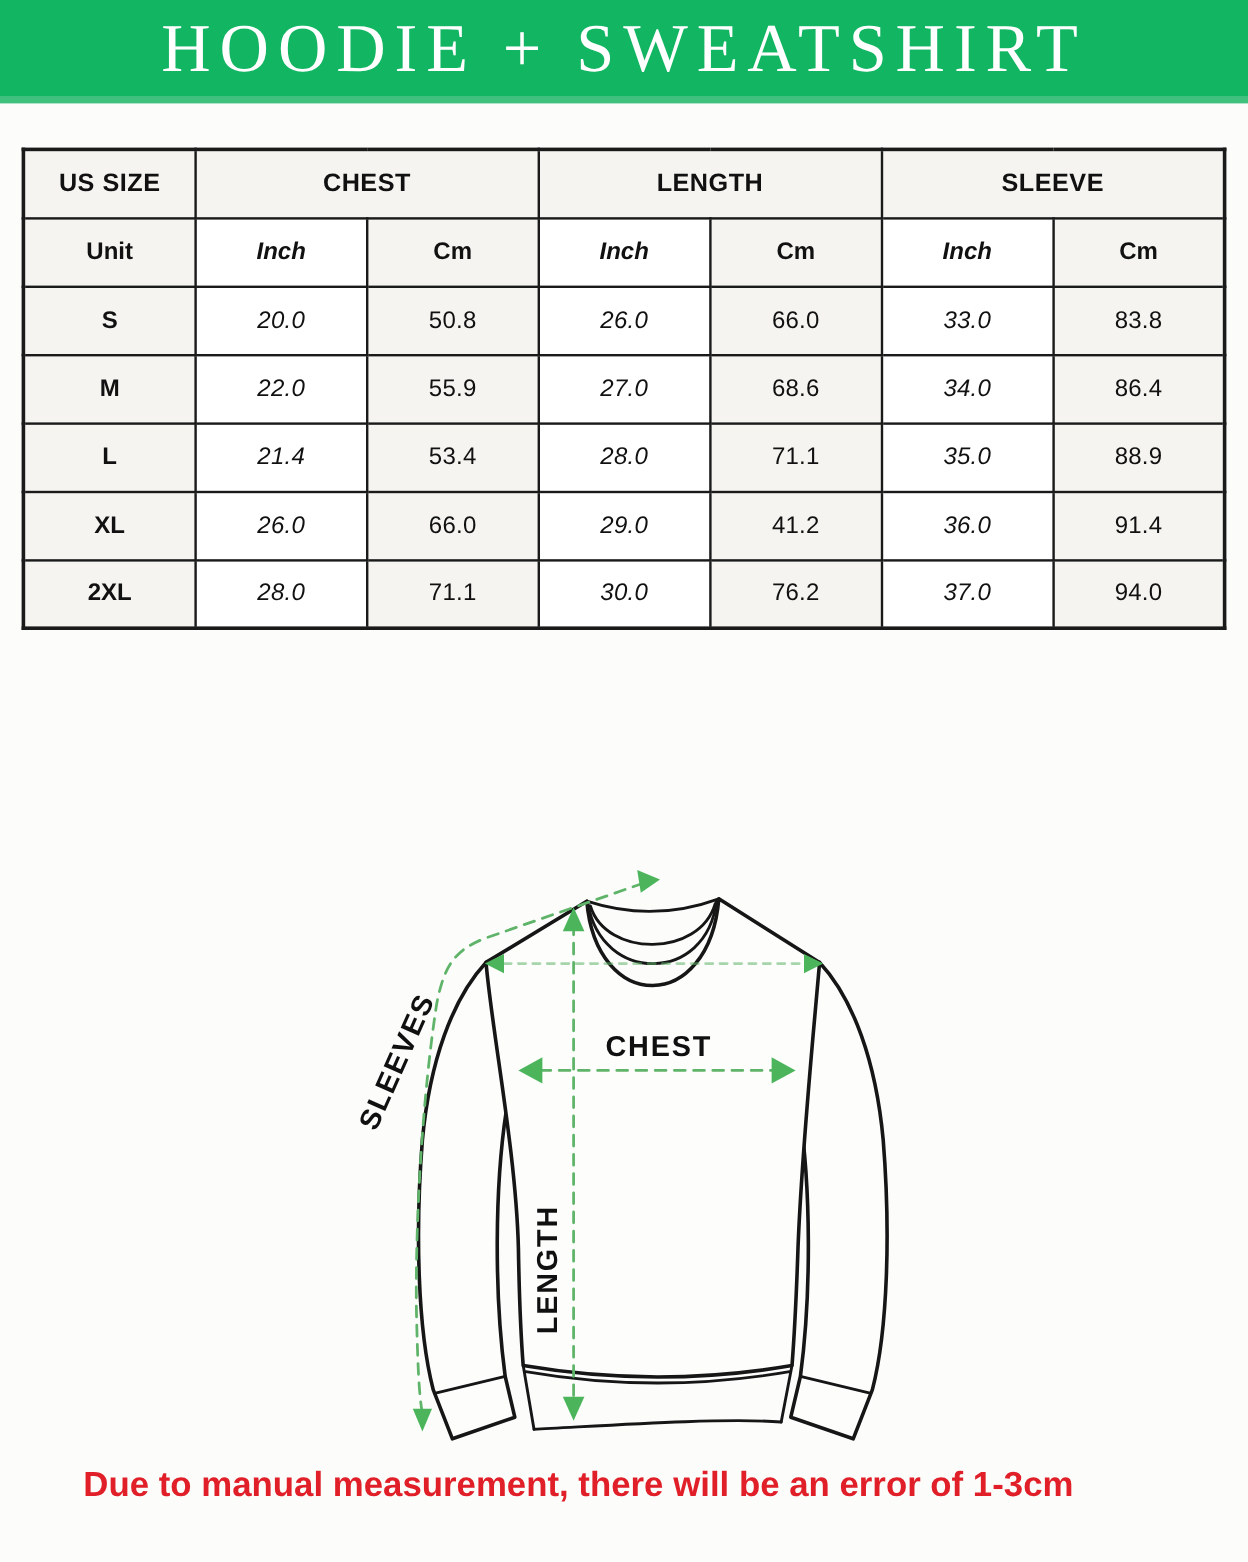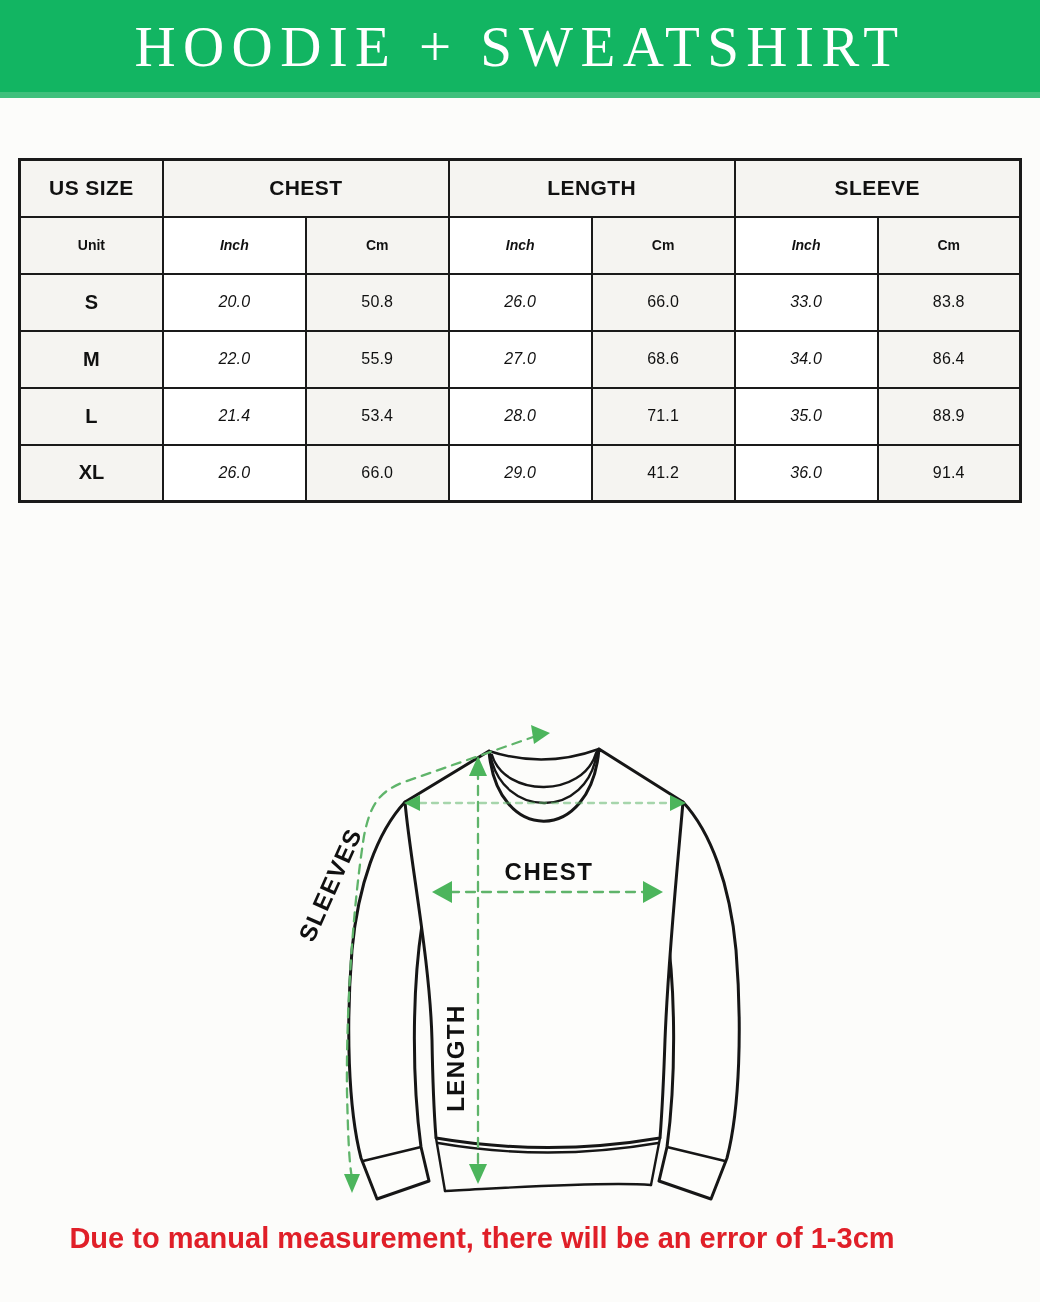--- a/index.html
+++ b/index.html
@@ -18,50 +18,49 @@
   html,body{width:1040px;height:1302px;}
   body{
     position:relative;
     background:var(--page-bg);
     font-family:"Liberation Sans","DejaVu Sans",sans-serif;
     color:var(--ink);
     overflow:hidden;
   }
   
   .banner{
-    position:absolute;left:0;top:0;width:1040px;height:98px;
+    position:absolute;left:0;top:0;width:1040px;height:86px;
     background:var(--banner-bg);
     border-bottom:6px solid #3fc07c;
     display:flex;align-items:center;justify-content:center;
   }
   .banner h1{
     font-family:"Liberation Serif","DejaVu Serif",serif;
     font-weight:400;
     font-size:57px;
     letter-spacing:0.13em;
     color:var(--banner-text);
     white-space:nowrap;
   }
   
   table.size-table{
     position:absolute;left:18px;top:123px;width:1004px;
     border-collapse:collapse;table-layout:fixed;
     border:3px solid var(--table-border);
     background:#fff;
-    margin-top:35px;
   }
   .size-table th,.size-table td{
     border:2.6px solid var(--table-border);
     text-align:center;vertical-align:middle;
     height:57px;padding:0;
   }
   .size-table .group-th{font-size:21px;font-weight:700;letter-spacing:.02em;background:var(--cell-shade);}
-  .size-table .unit-th{font-size:14px;font-weight:700;}
+  .size-table .unit-th{font-size:20px;font-weight:700;}
   .size-table .size-td{font-size:20px;font-weight:700;}
-  .size-table .val-td{font-size:16px;font-weight:400;letter-spacing:.01em;}
+  .size-table .val-td{font-size:20px;font-weight:400;letter-spacing:.01em;}
   .size-table .shade{background:var(--cell-shade);}
   .size-table .plain{background:var(--cell-white);font-style:italic;}
   
   .diagram{position:absolute;left:0;top:710px;width:1040px;height:500px;}
   .diagram svg{display:block;width:1040px;height:500px;}
   .garment{stroke:#161616;fill:#fdfdfb;stroke-width:3;stroke-linejoin:round;stroke-linecap:round;}
   .garment-line{stroke:#161616;fill:none;stroke-width:2.4;stroke-linecap:round;}
   .mline{stroke:var(--arrow-green);fill:none;stroke-width:2.3;stroke-dasharray:9 7;stroke-linecap:round;}
   .mline.faint{opacity:.55;stroke-dasharray:6 6;}
   .ahead{fill:var(--arrow-green-strong);stroke:none;}
@@ -138,20 +137,29 @@
     </tr>
     <tr>
       <td class="size-td shade">XL</td>
       <td class="val-td plain">26.0</td>
       <td class="val-td shade">66.0</td>
       <td class="val-td plain">29.0</td>
       <td class="val-td shade">41.2</td>
       <td class="val-td plain">36.0</td>
       <td class="val-td shade">91.4</td>
     </tr>
+    <tr>
+      <td class="size-td shade">2XL</td>
+      <td class="val-td plain">28.0</td>
+      <td class="val-td shade">71.1</td>
+      <td class="val-td plain">30.0</td>
+      <td class="val-td shade">76.2</td>
+      <td class="val-td plain">37.0</td>
+      <td class="val-td shade">94.0</td>
+    </tr>
   </tbody>
 </table>
 
 <div class="diagram">
   <svg viewBox="0 0 1040 500" xmlns="http://www.w3.org/2000/svg">
 
     <path class="garment" d="M405,92 C377,122 358,175 352,240 C346,315 348,398 361,448 L377,489 L429,471 L421,437 C412,370 412,280 422,215 C428,170 418,120 405,92 Z"></path>
     <path class="garment" d="M683,92 C711,122 730,175 736,240 C742,315 740,398 727,448 L711,489 L659,471 L667,437 C676,370 676,280 666,215 C660,170 670,120 683,92 Z"></path>
     <path class="garment-line" d="M363,451 L421,437"></path>
     <path class="garment-line" d="M725,451 L667,437"></path>

